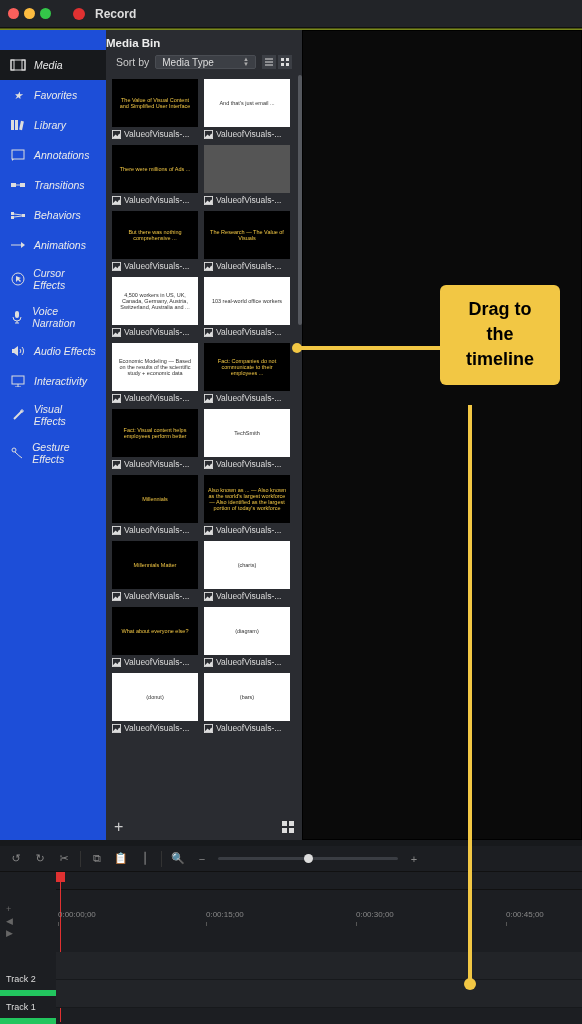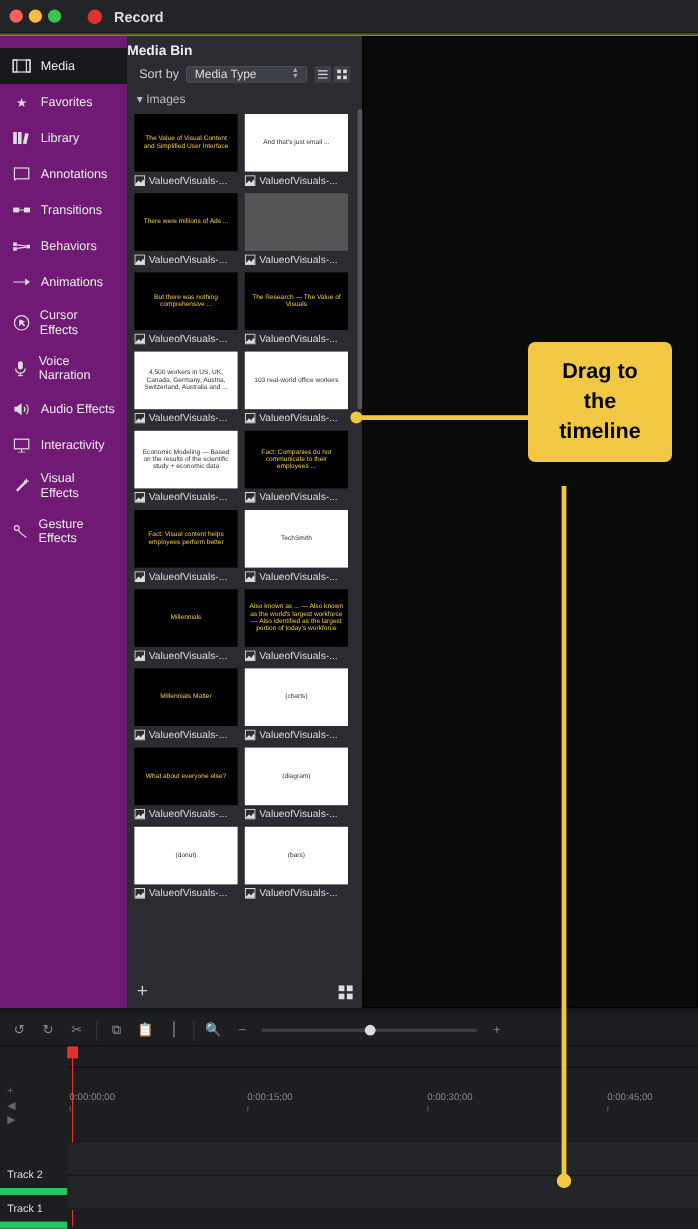--- a/index.html
+++ b/index.html
@@ -19,21 +19,21 @@
     padding:0 8px; gap:10px;
   }
   .traffic { display:flex; gap:5px; margin-right:8px;}
   .traffic span{width:11px;height:11px;border-radius:50%;}
   .tr-close{background:#fc605c;} .tr-min{background:#fdbc40;} .tr-max{background:#34c749;}
   .rec{width:12px;height:12px;border-radius:50%;background:#e03131;margin-left:4px;}
   .titlebar .title{font-weight:700;font-size:12px;}
   .divider{height:2px;background:#7a8a1f;border-top:1px solid #4b5210;}
   
   .main{display:flex;height:810px;}
-  .sidebar{width:106px;background:#701a75;padding-top:10px;}
+  .sidebar{width:106px;background:#1d4ed8;padding-top:20px;font-style:italic;}
   .side-item{display:flex;align-items:center;gap:8px;padding:7px 10px;font-size:10.5px;color:#eaeaea;cursor:pointer;}
   .side-item.active{background:#17191c;}
   .side-item .ic{width:16px;height:16px;display:flex;align-items:center;justify-content:center;color:#ddd;}
   
   .panel{width:196px;background:#2a2c31;display:flex;flex-direction:column;}
   .panel-title{font-size:11.5px;font-weight:600;color:#eee;padding:7px 0 3px;}
   .sort-row{display:flex;align-items:center;gap:6px;padding:3px 10px 6px;}
   .sort-row .lbl{font-size:10.5px;color:#ccc;}
   .sel{flex:1;display:flex;align-items:center;justify-content:space-between;background:#3c3f45;border:1px solid #4a4d53;border-radius:2px;height:14px;padding:0 6px;font-size:10px;color:#ddd;text-align:right;}
   .sel .arrs{display:flex;flex-direction:column;gap:0;font-size:6px;line-height:5px;color:#aaa;}
@@ -245,21 +245,20 @@
         <span>
             <svg width="10" height="10" viewBox="0 0 10 10">
               <rect x="1" y="1" width="3" height="3" fill="#ddd"></rect>
               <rect x="6" y="1" width="3" height="3" fill="#ddd"></rect>
               <rect x="1" y="6" width="3" height="3" fill="#ddd"></rect>
               <rect x="6" y="6" width="3" height="3" fill="#ddd"></rect>
             </svg>
           </span>
       </div>
     </div>
-    <div class="group-hdr">▾ <span>Images</span></div>
     <div class="thumbs-wrap">
       <div class="thumbs-scroll" id="thumbs">
           <div class="row">
             <div class="card">
               <div class="thumb dark">The Value of Visual Content and Simplified User Interface</div>
               <div class="cap">
                 <svg class="cap-ic" viewBox="0 0 10 10">
                   <rect x="0.5" y="0.5" width="9" height="9" fill="none" stroke="#ddd"></rect>
                   <path d="M1 8 L4 5 L6 7 L8 4 L9 5 L9 9 L1 9 Z" fill="#ddd"></path>
                 </svg>

